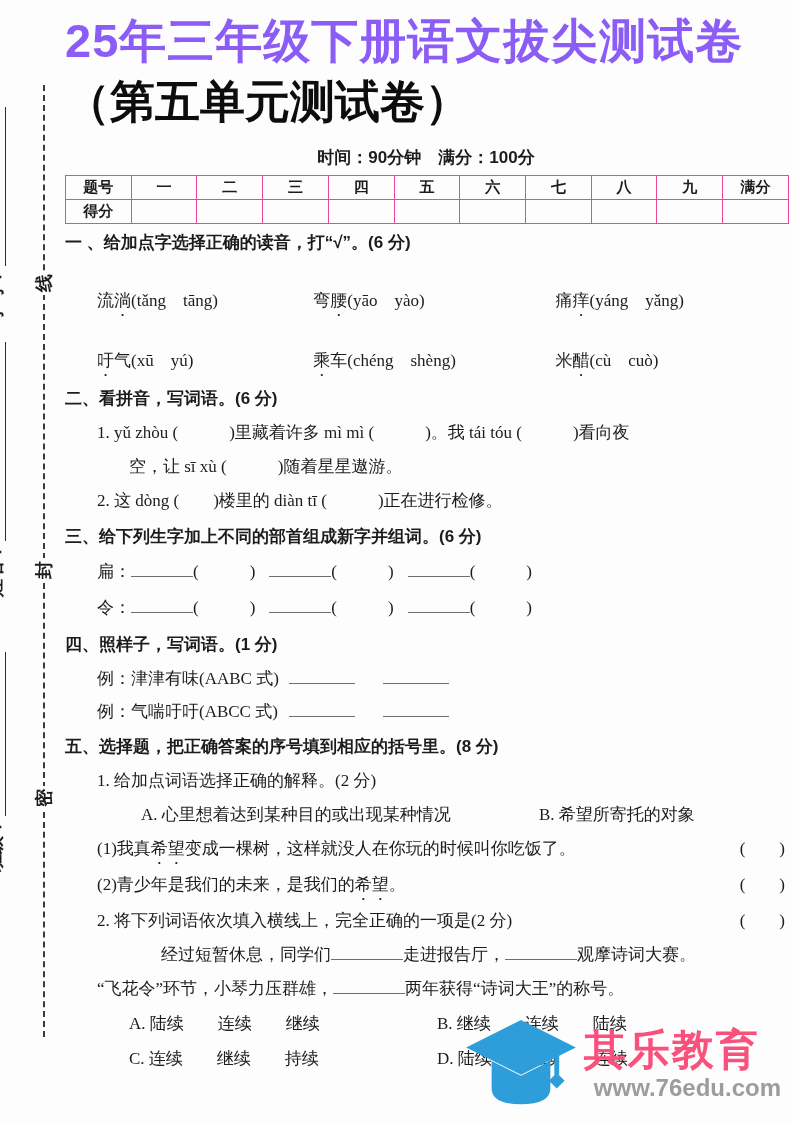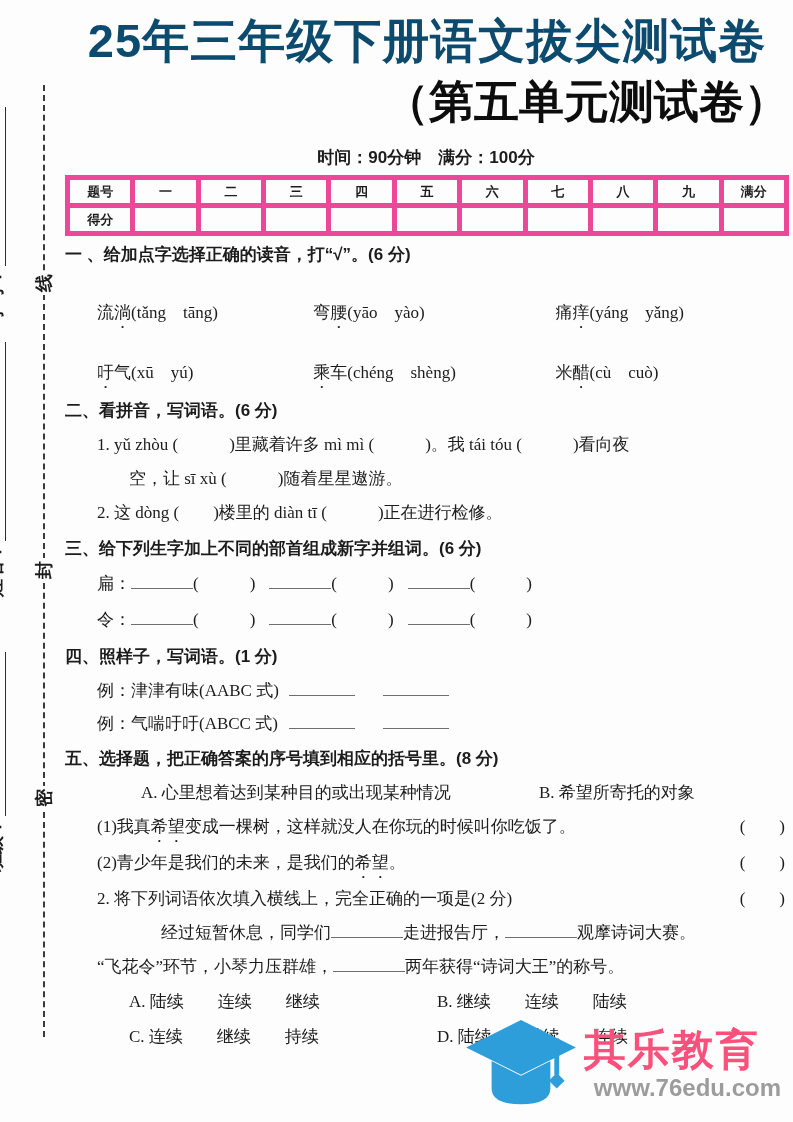--- a/index.html
+++ b/index.html
@@ -16,31 +16,31 @@
   .seal-label { position:absolute; height:24px; line-height:24px;
     transform:rotate(-90deg); transform-origin:left bottom;
     display:flex; align-items:flex-end; font-weight:bold; font-size:18px; z-index:2; }
   .seal-label .lbl { white-space:nowrap; line-height:22px; }
   .seal-blank { flex:1; border-bottom:1.5px solid #2e2e2e; height:16px; margin-left:2px; }
   .seal-char { position:absolute; left:32px; width:24px; height:24px; line-height:24px;
     text-align:center; font-weight:bold; font-size:18px; background:#fdfdfd;
     transform:rotate(-90deg); z-index:3; }
   
   .main { position:absolute; left:65px; top:0; width:724px; }
-  .title { text-align:center; margin-top:12px; font-size:47px; line-height:58px;
-    font-weight:800; letter-spacing:1px; color:#0c4a6e;
+  .title { text-align:left; margin-top:12px; font-size:47px; line-height:58px;
+    font-weight:800; letter-spacing:1px; color:#8b5cf6;
     font-family:"Liberation Sans","DejaVu Sans",sans-serif; }
-  .subtitle { text-align:right; font-size:45px; line-height:64px; font-weight:800;
+  .subtitle { text-align:left; font-size:45px; line-height:64px; font-weight:800;
     color:#0d0d0d; font-family:"Liberation Sans","DejaVu Sans",sans-serif; }
   .meta { text-align:center; font-weight:bold; font-size:17px; margin:12px 2px 6px 0;
     font-family:"Liberation Sans","DejaVu Sans",sans-serif; }
   table.score { width:100%; border-collapse:collapse; table-layout:fixed;
     font-family:"Liberation Sans","DejaVu Sans",sans-serif; }
-  table.score td { border:5px solid #ec4899; height:23px; text-align:center;
-    font-size:13px; font-weight:bold; padding:0;font-family:Liberation Mono, monospace; }
+  table.score td { border:1px solid #ec4899; height:23px; text-align:center;
+    font-size:15px; font-weight:bold; padding:0;font-family:Liberation Mono, monospace; }
   
   .sec-head { font-family:"Liberation Sans","DejaVu Sans",sans-serif;
     font-weight:bold; font-size:17px; line-height:34px; margin-top:2px; }
   .row { line-height:34px; }
   .ind1 { padding-left:32px; }
   .ind2 { padding-left:64px; }
   .ind3 { padding-left:96px; }
   .p-item { display:inline-block;margin-top:24px; }
   .w1 { width:212px; } .w2 { width:238px; }
   .dotted {
@@ -154,20 +154,21 @@
 
     <div class="sec-head">四、照样子，写词语。(1 分)</div>
     <div class="row ind1 s4row">
       <span class="s4label">例：津津有味(AABC 式)</span><span class="blank b65"></span><span class="blank b65 g28"></span>
     </div>
     <div class="row ind1 s4row">
       <span class="s4label">例：气喘吁吁(ABCC 式)</span><span class="blank b65"></span><span class="blank b65 g28"></span>
     </div>
 
     <div class="sec-head">五、选择题，把正确答案的序号填到相应的括号里。(8 分)</div>
+    <div class="row ind1">1. 给加点词语选择正确的解释。(2 分)</div>
     <div class="row ind2 qa-opts">
       <span class="oa">A. 心里想着达到某种目的或出现某种情况</span><span>B. 希望所寄托的对象</span>
     </div>
     <div class="row ind1 flexrow">
       <span class="grow"><span>(1)</span><span>我真</span><span class="dotted">希望</span><span>变成一棵树，这样就没人在你玩的时候叫你吃饭了。</span></span>
       <span class="bracket">(　　)</span>
     </div>
     <div class="row ind1 flexrow">
       <span class="grow"><span>(2)</span><span>青少年是我们的未来，是我们的</span><span class="dotted">希望</span><span>。</span></span>
       <span class="bracket">(　　)</span>

